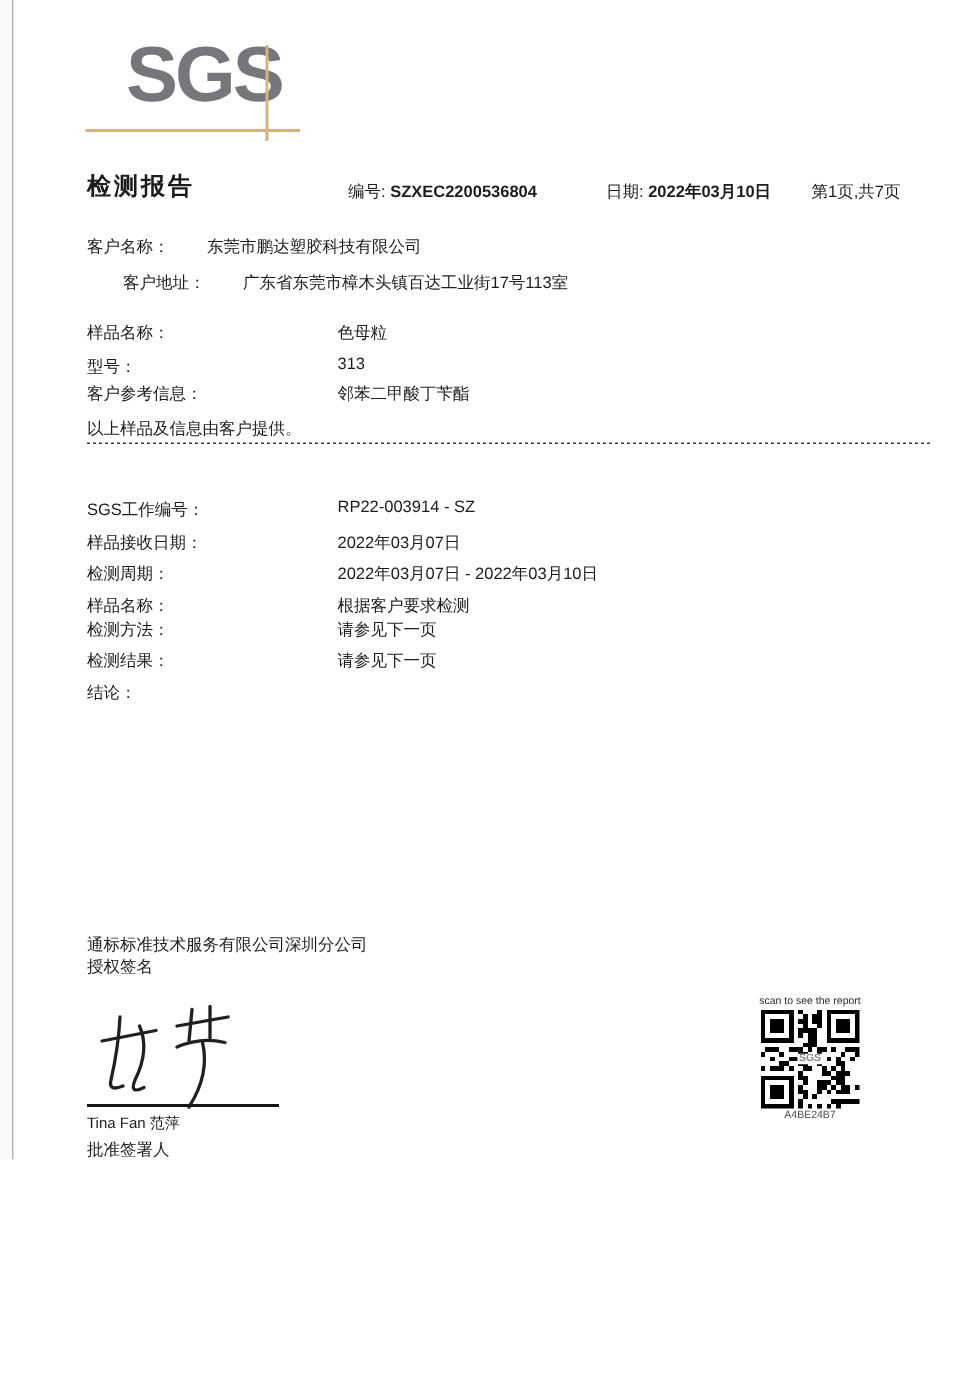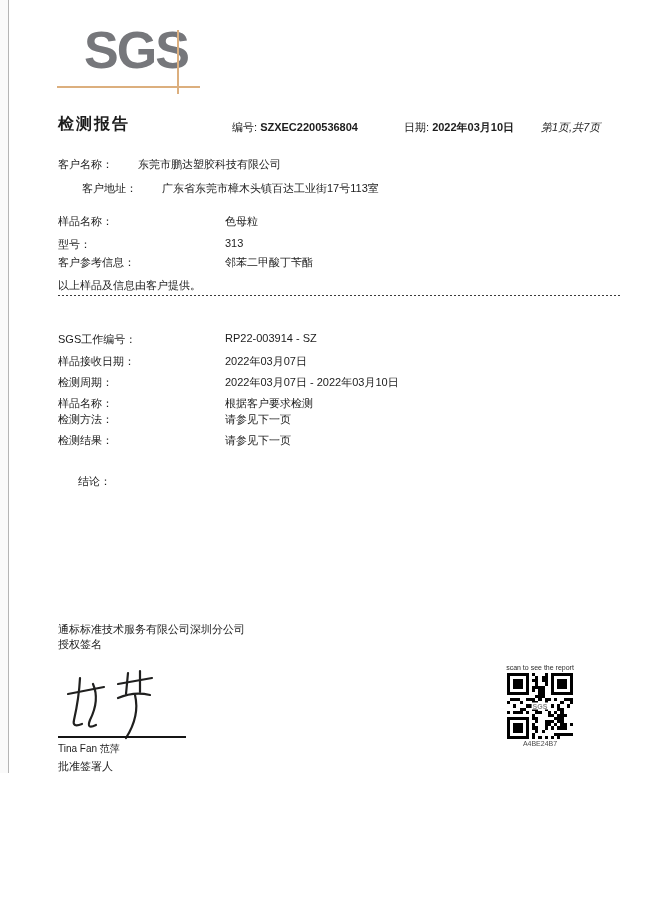--- a/index.html
+++ b/index.html
@@ -65,21 +65,21 @@
   <div class="abs scan-strip"></div>
   <div class="abs scan-edge"></div>
 
   <div class="abs sgs-logo">SGS</div>
   <div class="abs logo-hline"></div>
   <div class="abs logo-vline"></div>
 
   <div class="abs doc-title">检测报告</div>
   <div class="abs hdr-item" style="left:232px;"><span>编号:</span> <b>SZXEC2200536804</b></div>
   <div class="abs hdr-item" style="left:404px;"><span>日期:</span> <b>2022年03月10日</b></div>
-  <div class="abs hdr-item" style="left:541px;font-style:italic;">第1页,共7页</div>
+  <div class="abs hdr-item" style="left:541px;">第1页,共7页</div>
 
   <div class="row" style="top:157px;">
     <span>客户名称：</span>
     <span class="val val-c">东莞市鹏达塑胶科技有限公司</span>
   </div>
   <div class="row" style="top:181px;margin-left:24px;">
     <span>客户地址：</span>
     <span class="val val-c">广东省东莞市樟木头镇百达工业街17号113室</span>
   </div>
 
@@ -116,21 +116,21 @@
     <span class="val val-s">根据客户要求检测</span>
   </div>
   <div class="row" style="top:412px;">
     <span>检测方法：</span>
     <span class="val val-s">请参见下一页</span>
   </div>
   <div class="row" style="top:433px;">
     <span>检测结果：</span>
     <span class="val val-s">请参见下一页</span>
   </div>
-  <div class="row" style="top:474px;margin-left:20px;">结论：</div>
+  <div class="row" style="top:454px;">结论：</div>
 
   <div class="abs sig-co">通标标准技术服务有限公司深圳分公司</div>
   <div class="abs sig-auth">授权签名</div>
   <svg class="abs sig-svg" width="140" height="72" viewBox="0 0 140 72">
     <g fill="none" stroke="#20201f" stroke-width="2.2" stroke-linecap="round" stroke-linejoin="round">
       <path d="M8,26 L44,19"></path>
       <path d="M20,10 Q19,30 14,52 Q12,60 22,56"></path>
       <path d="M33,16 Q40,32 30,52 Q26,62 36,57"></path>
       <path d="M58,16 L92,10"></path>
       <path d="M68,5 L66,26"></path>

